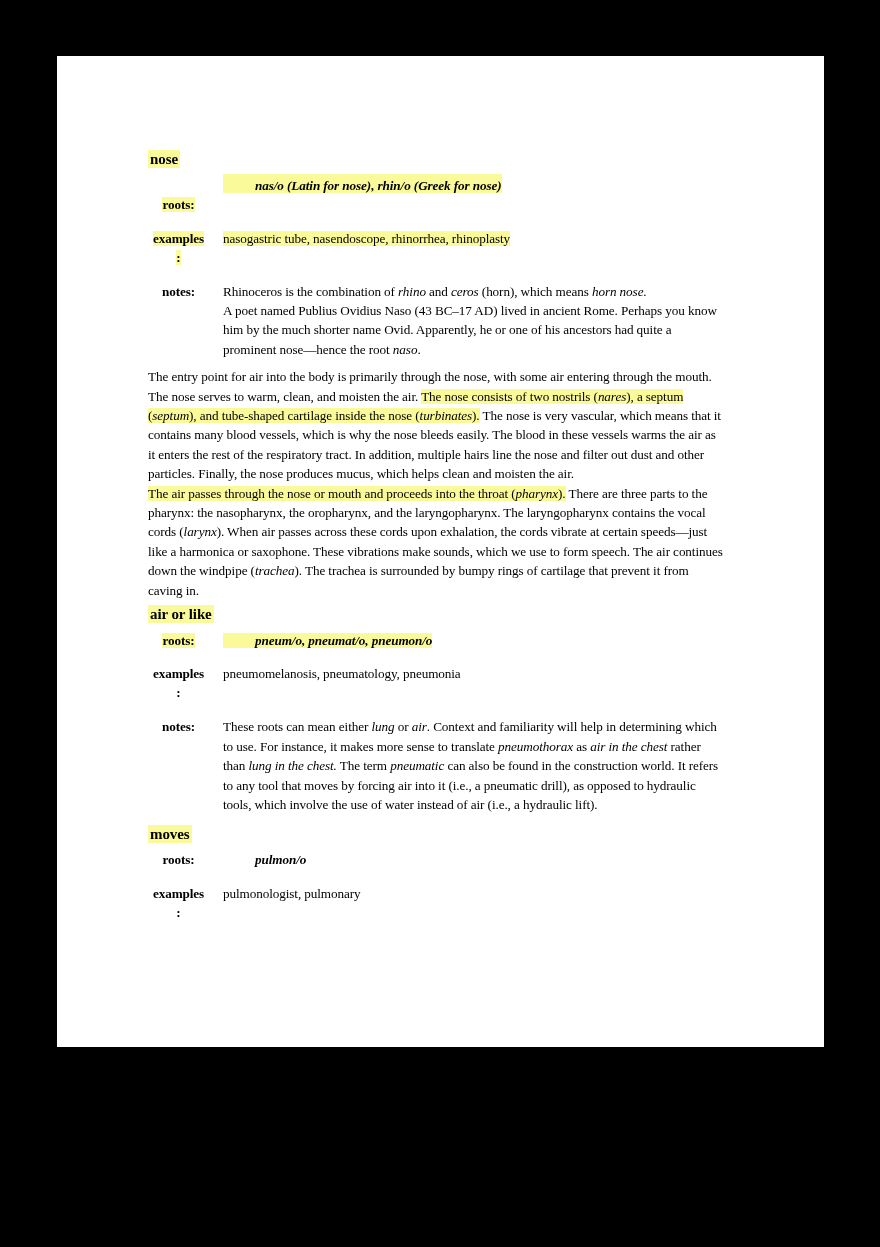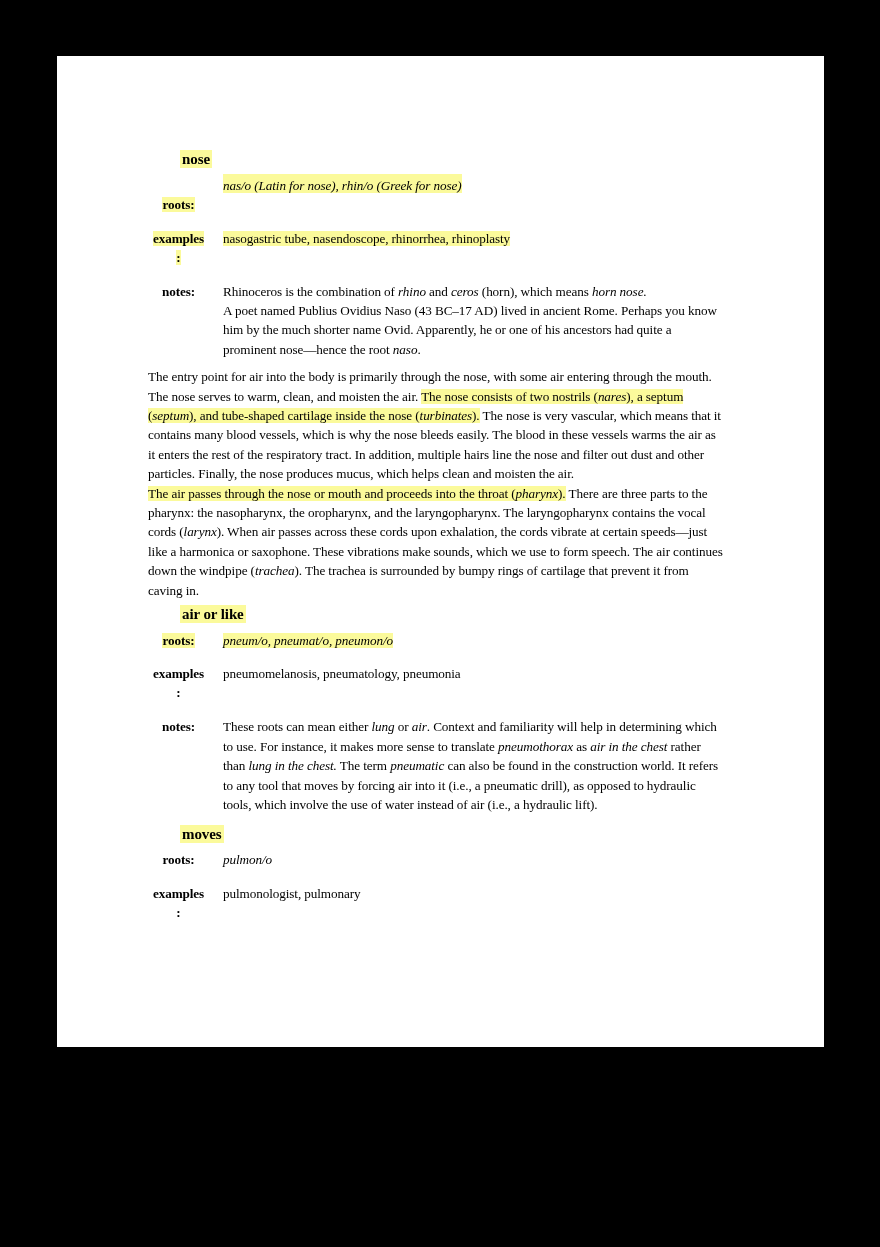--- a/index.html
+++ b/index.html
@@ -12,29 +12,29 @@
   }
   .page {
     position:absolute; left:57px; top:56px; width:767px; height:991px;
     background:#fff; overflow:hidden;
   }
   .content {
     padding:94px 101px 0 91px;
     font-size:13.2px; line-height:19.4px; letter-spacing:-0.1px;
   }
   .h-sec { margin:0 0 8px 0; font-size:15px; line-height:18px; font-weight:bold; }
-  .h-sec .hl { padding:1px 2px;margin-left:32px; }
+  .h-sec .hl { padding:1px 2px; }
   .row { display:flex; align-items:flex-start; }
   .lab { width:61px; flex:none; text-align:center; font-weight:bold; }
   .lab-line { display:block; }
   .val { margin-left:14px; flex:1; min-width:0; }
   .drop { padding-top:19.4px; }
   .hl { background:var(--hl); }
   .it { font-style:italic; }
-  .bd { font-weight:normal; }
+  .bd { font-weight:bold;padding-left:32px; }
   .roots-val .hl { padding-top:4px; }
   .para { margin:0; }
   .mb0  { margin-bottom:0; }
   .mb5  { margin-bottom:5px; }
   .mb7  { margin-bottom:7px; }
   .mb8  { margin-bottom:8px; }
   .mb11 { margin-bottom:11px; }
   .mb13 { margin-bottom:13px; }
   .mb14 { margin-bottom:14px; }
   .mb15 { margin-bottom:15px; }

